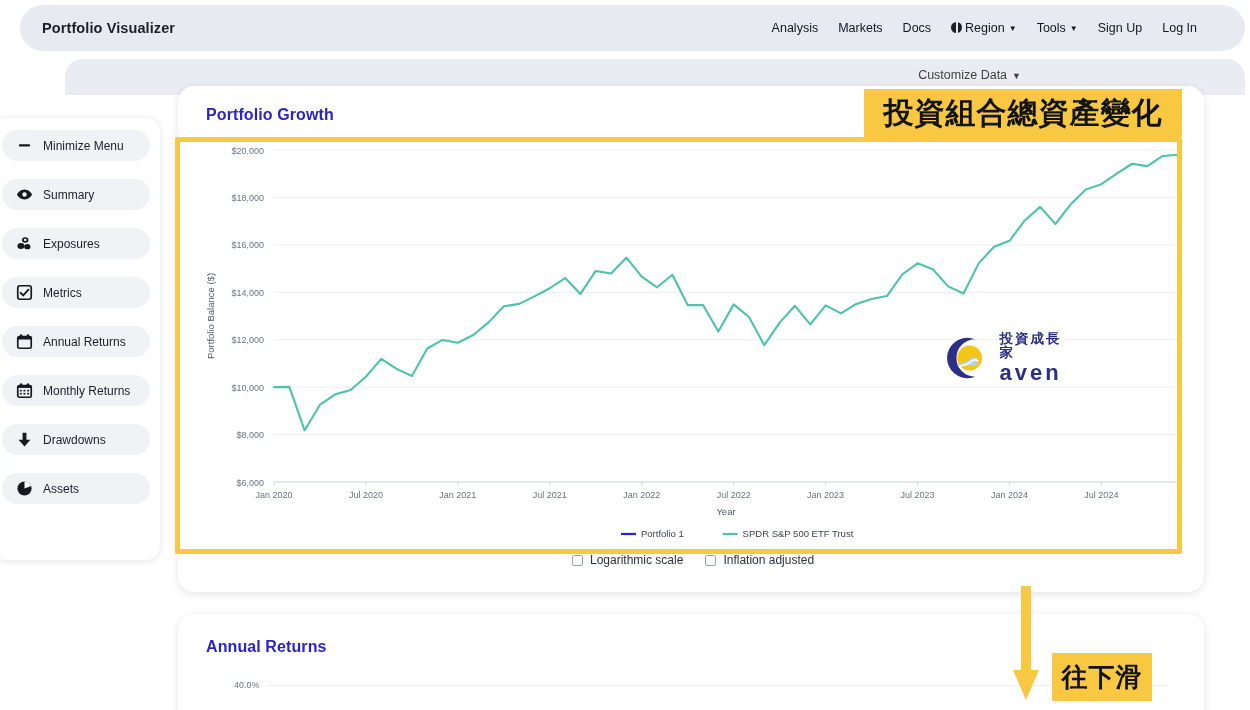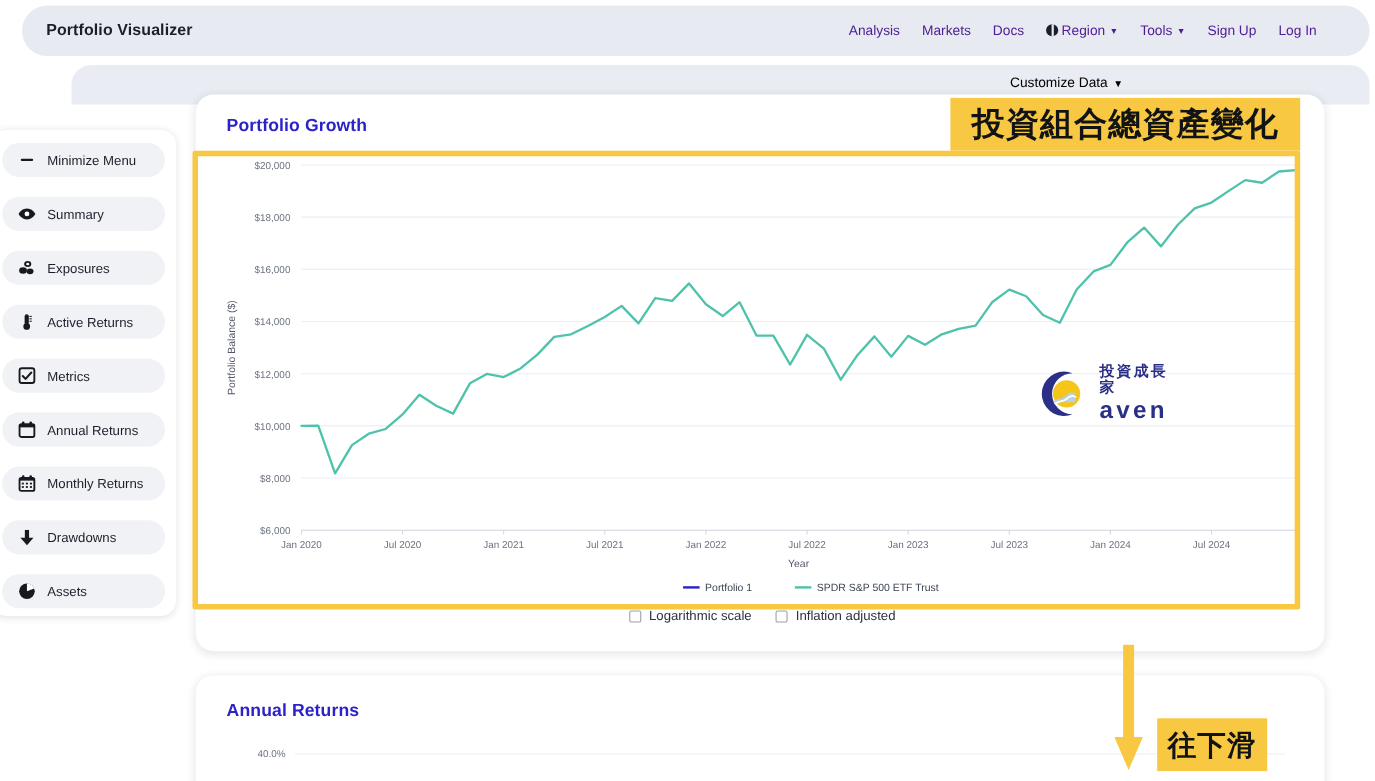--- a/index.html
+++ b/index.html
@@ -13,35 +13,35 @@
 
   
   .topbar {
     position: absolute; left: 20px; top: 5px; width: 1225px; height: 46px;
     background: #e7eaf0; border-radius: 23px;
     display: flex; align-items: center; justify-content: space-between;
     padding: 0 22px 0 22px;
   }
   .brand { font-size: 14.5px; font-weight: bold; color: #1b1f2a; letter-spacing: .1px; }
   .navlinks { display: flex; align-items: center; gap: 20px; margin-right: 26px; }
-  .navlink { font-size: 12.5px; color: #4c1d95; white-space: nowrap; cursor: pointer; }
+  .navlink { font-size: 12.5px; color: #0f172a; white-space: nowrap; cursor: pointer; }
   .navlink .caret { font-size: 8px; margin-left: 4px; position: relative; top: -1px; }
   .globe-ic { display: inline-block; width: 11px; height: 11px; border-radius: 50%;
               background: #1b1f2a; position: relative; top: 1px; margin-right: 3px; }
   .globe-ic::after { content:""; position:absolute; left:4.5px; top:0; width:2px; height:11px;
               background:#e7eaf0; }
 
   
   .secondbar {
     position: absolute; left: 65px; top: 59px; width: 1180px; height: 36px;
     background: #e9ecf2; border-radius: 18px 18px 0 0;
   }
   .customize {
     position: absolute; right: 48px; top: 68px;
-    font-size: 12.5px; color: #000000; cursor: pointer; z-index: 6; text-align: center;
+    font-size: 12.5px; color: #404040; cursor: pointer; z-index: 6; text-align: center;
   }
   .customize .caret { font-size: 9px; margin-left: 5px; font-weight: bold; }
 
   
   .sidebar {
     position: absolute; left: -8px; top: 118px; width: 168px; height: 442px;
     background: #ffffff; border-radius: 14px;
     box-shadow: 0 1px 7px rgba(30,35,60,.13);
     padding-top: 12px;
   }
@@ -172,32 +172,20 @@
         <svg width="17" height="17" viewBox="0 0 24 24">
           <ellipse cx="7" cy="15.5" rx="5" ry="4.2" fill="#17191f"></ellipse>
           <ellipse cx="16" cy="16.5" rx="4.4" ry="3.7" fill="#17191f"></ellipse>
           <ellipse cx="13" cy="7" rx="4.6" ry="3.9" fill="#17191f"></ellipse>
           <ellipse cx="13" cy="7" rx="2" ry="1.6" fill="#fff"></ellipse>
         </svg>
       </span>
       <span class="side-label">Exposures</span>
     </div>
 
-    <div class="side-item">
-      <span class="ic">
-        <svg width="17" height="17" viewBox="0 0 24 24">
-          <rect x="9" y="2.5" width="5.4" height="13" rx="2.7" fill="#17191f"></rect>
-          <circle cx="11.7" cy="18" r="4.3" fill="#17191f"></circle>
-          <rect x="15.2" y="4.5" width="3" height="1.3" fill="#17191f"></rect>
-          <rect x="15.2" y="7.6" width="3" height="1.3" fill="#17191f"></rect>
-          <rect x="15.2" y="10.7" width="3" height="1.3" fill="#17191f"></rect>
-        </svg>
-      </span>
-      <span class="side-label">Active Returns</span>
-    </div>
 
     <div class="side-item">
       <span class="ic">
         <svg width="17" height="17" viewBox="0 0 24 24">
           <rect x="2.5" y="2.5" width="19" height="19" rx="3" fill="none" stroke="#17191f" stroke-width="2.4"></rect>
           <path d="M6.6 12.4l3.6 3.8 7.4-8.2" fill="none" stroke="#17191f" stroke-width="2.6" stroke-linecap="round" stroke-linejoin="round"></path>
         </svg>
       </span>
       <span class="side-label">Metrics</span>
     </div>

